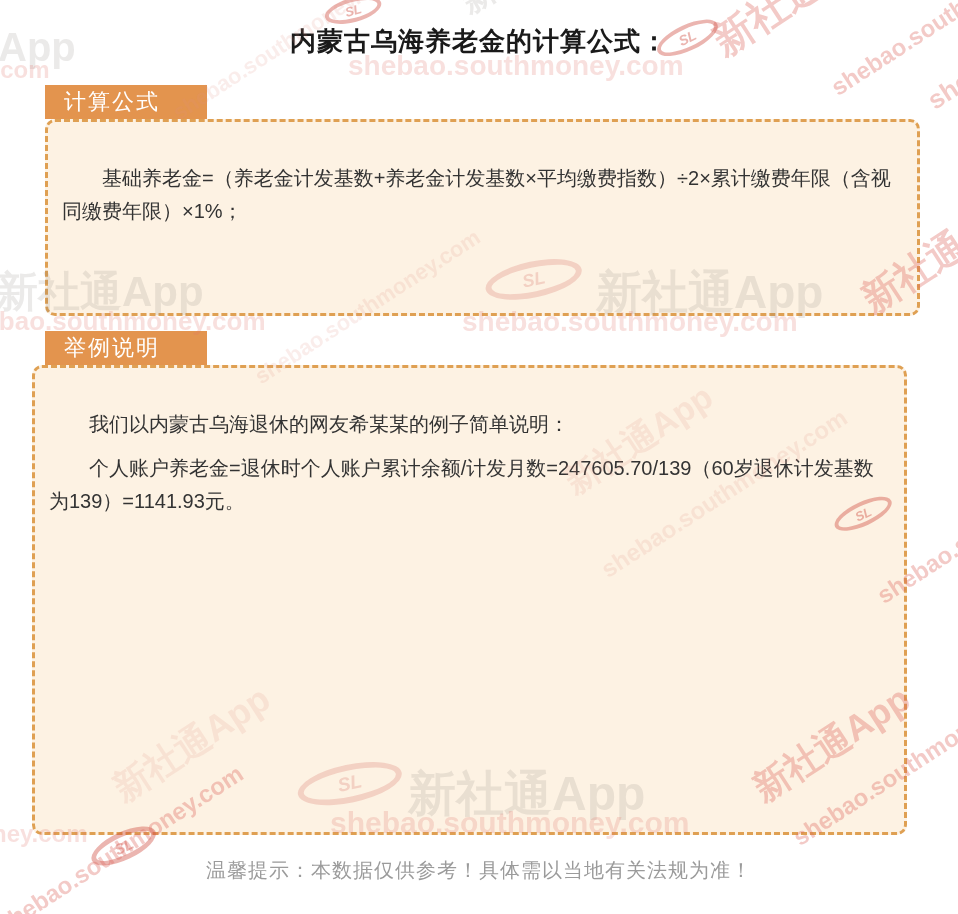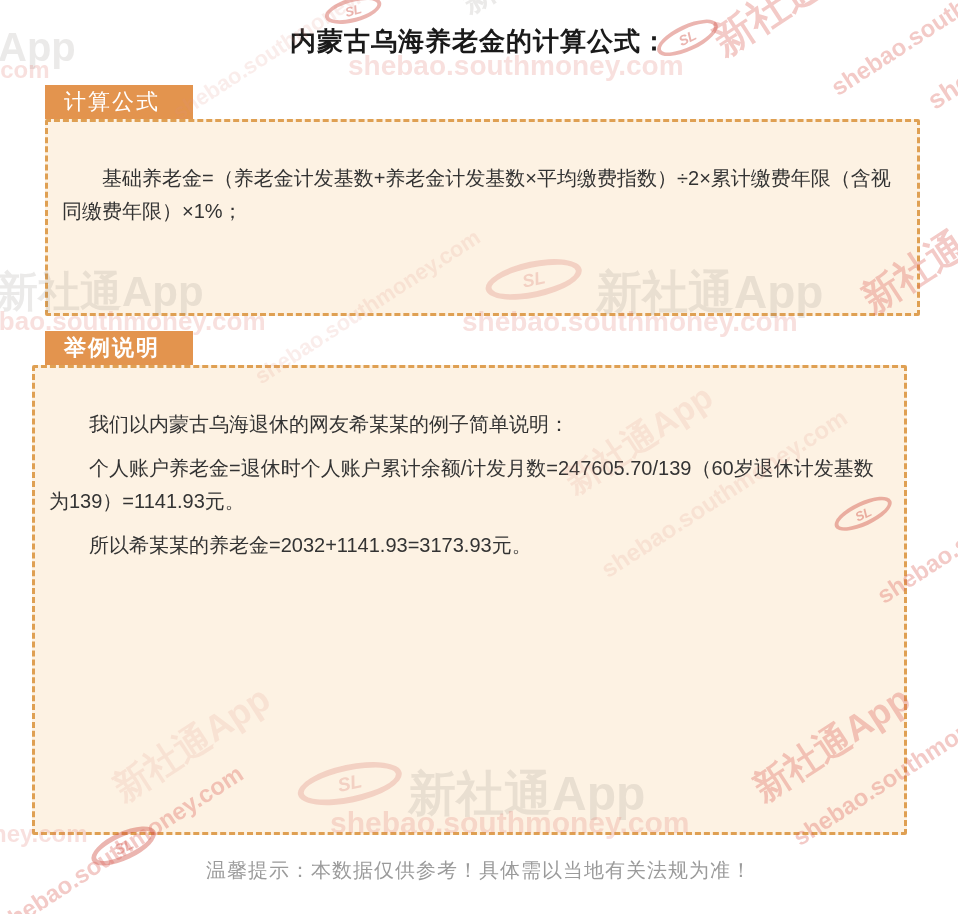--- a/index.html
+++ b/index.html
@@ -22,38 +22,38 @@
     font-weight: bold;
     color: #1a1a1a;
     letter-spacing: 1px;
     position: relative;
     z-index: 2;
   }
 
   .section { position: relative; z-index: 2; }
 
   .section-tab {
-    width: 148px;
+    width: 162px;
     height: 34px;
     line-height: 34px;
     margin-left: 45px;
     padding-left: 19px;
     background: #e3944e;
     color: #ffffff;
     font-size: 22px;
     letter-spacing: 2px;
   }
   .tab-formula { margin-top: 26px; }
-  .tab-example { margin-top: 15px; font-weight: bold; }
+  .tab-example { margin-top: 15px; }
 
   .panel {
     margin-left: 45px;
     width: 875px;
     border: 3px dashed #dfa053;
-    border-radius: 2px;
+    border-radius: 10px;
     background: #fdf2e3;
     padding: 40px 14px 18px 14px;
     color: #333333;
   }
   .panel p {
     font-size: 20px;
     line-height: 33px;
     text-indent: 2em;
     margin-bottom: 11px;
   }
@@ -112,21 +112,20 @@
     <div class="panel panel-formula">
       <p>基础养老金=（养老金计发基数+养老金计发基数×平均缴费指数）÷2×累计缴费年限（含视同缴费年限）×1%；</p>
     </div>
   </div>
 
   <div class="section">
     <div class="section-tab tab-example">举例说明</div>
     <div class="panel panel-example">
       <p>我们以内蒙古乌海退休的网友希某某的例子简单说明：</p>
       <p>个人账户养老金=退休时个人账户累计余额/计发月数=247605.70/139（60岁退休计发基数为139）=1141.93元。</p>
-      <p>所以希某某的养老金=2032+1141.93=3173.93元。</p>
     </div>
   </div>
 
   <div class="footer-tip">温馨提示：本数据仅供参考！具体需以当地有关法规为准！</div>
 
   <div class="wm wm-gray" style="left:-122px;top:20px;font-size:40px;">新社通App</div>
   <div class="wm wm-pink" style="left:-238px;top:56px;font-size:24px;">shebao.southmoney.com</div>
   <div class="wm-logo logo-red" style="left:322px;top:6px;width:58px;height:24px;border-width:4px;font-size:13px;transform:rotate(-15deg);">
       <span>SL</span>
     </div>

